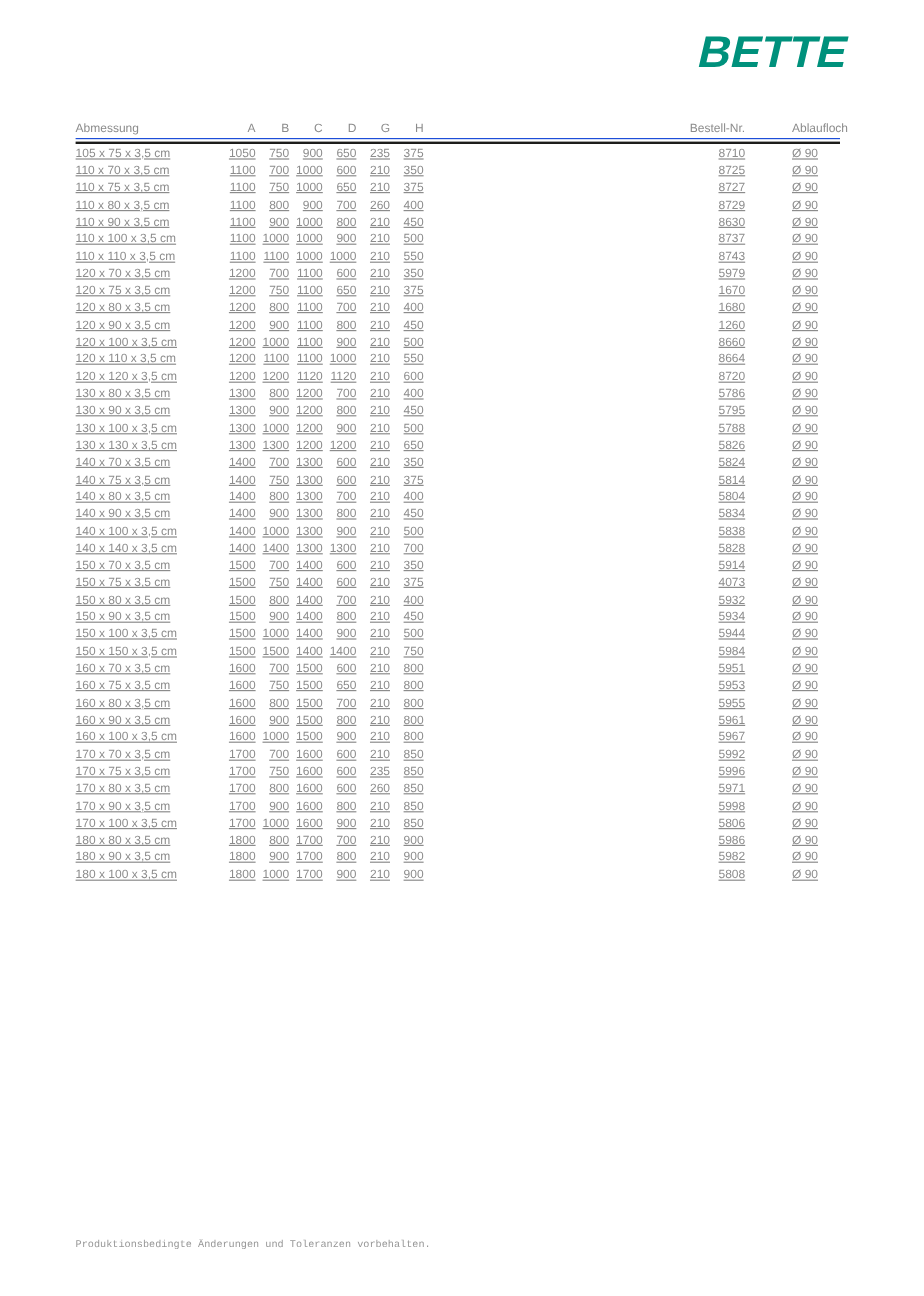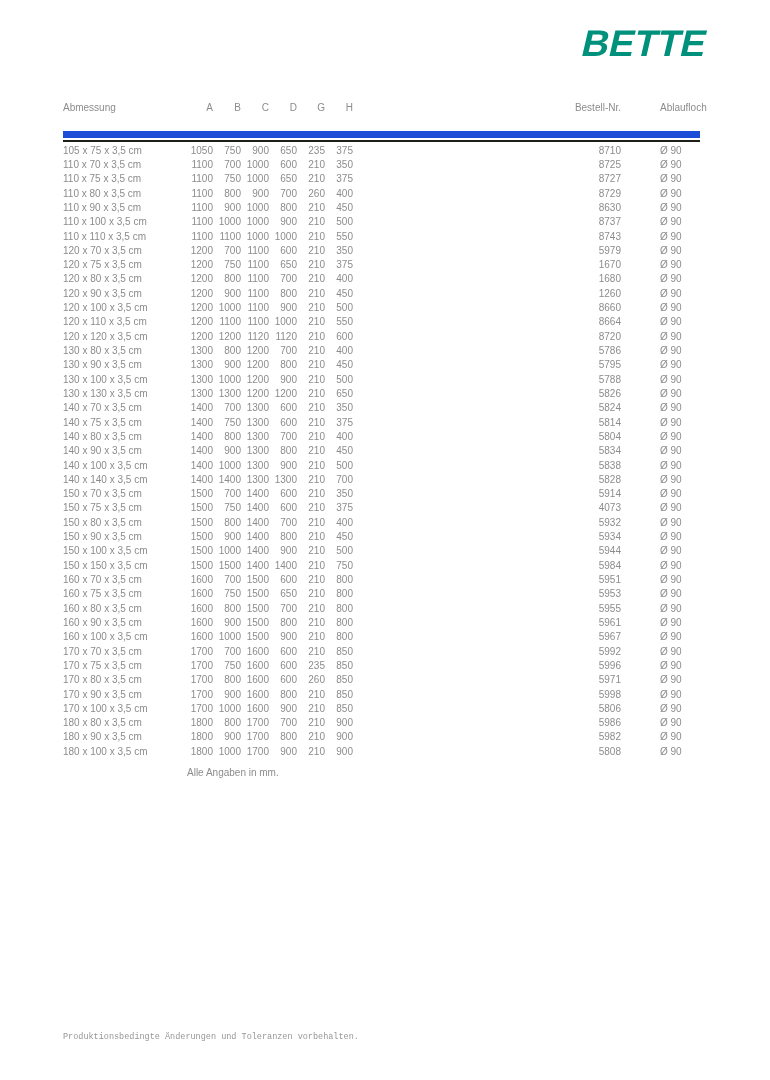--- a/index.html
+++ b/index.html
@@ -20,25 +20,25 @@
     transform:skewX(-13deg) scaleX(1.02);
     transform-origin:bottom right;
   }
   
   .content { position:absolute; left:63px; top:99px; width:637px; }
   .grid-row {
     display:grid;
     grid-template-columns:122px 28px 28px 28px 28px 28px 28px 174px 94px 1fr;
     align-items:center;
   }
-  .thead { height:14px; font-size:10px; align-items:end; padding-bottom:18px;
-           border-bottom:7px solid #1d4ed8; }
+  .thead { height:14px; font-size:10px; align-items:end; padding-bottom:2px;
+           border-bottom:1px solid #1d4ed8; }
   .black-rule { height:2px; background:#1d1d1b; margin-top:2px; border:0; }
   .tbody { margin-top:1px; }
-  .trow { height:14.32px; font-size:10px; }
+  .trow { height:14.32px; font-size:10px;text-decoration:underline; }
   .c-dim   { text-align:left;  white-space:nowrap; }
   .c-num   { text-align:right; white-space:nowrap; }
   .c-ord   { text-align:right;  white-space:nowrap; }
   .c-drain { text-align:left;  white-space:nowrap;margin-left:39px; }
   .note { font-size:10px; margin-top:9px; margin-left:124px; }
   .footer {
     position:absolute; left:63px; top:1032px;
     font-size:8.5px; color:#979797;font-family:Liberation Mono, monospace;
   }
 </style>
@@ -578,17 +578,16 @@
           <div class="c-num">1700</div>
           <div class="c-num">900</div>
           <div class="c-num">210</div>
           <div class="c-num">900</div>
           <div></div>
           <div class="c-ord">5808</div>
           <div class="c-drain">Ø 90</div>
         </div>
       </div>
 
-    <div class="note">Alle Angaben in mm.</div>
   </div>
 
   <div class="footer">Produktionsbedingte Änderungen und Toleranzen vorbehalten.</div>
 </div>
 
 </body></html>

